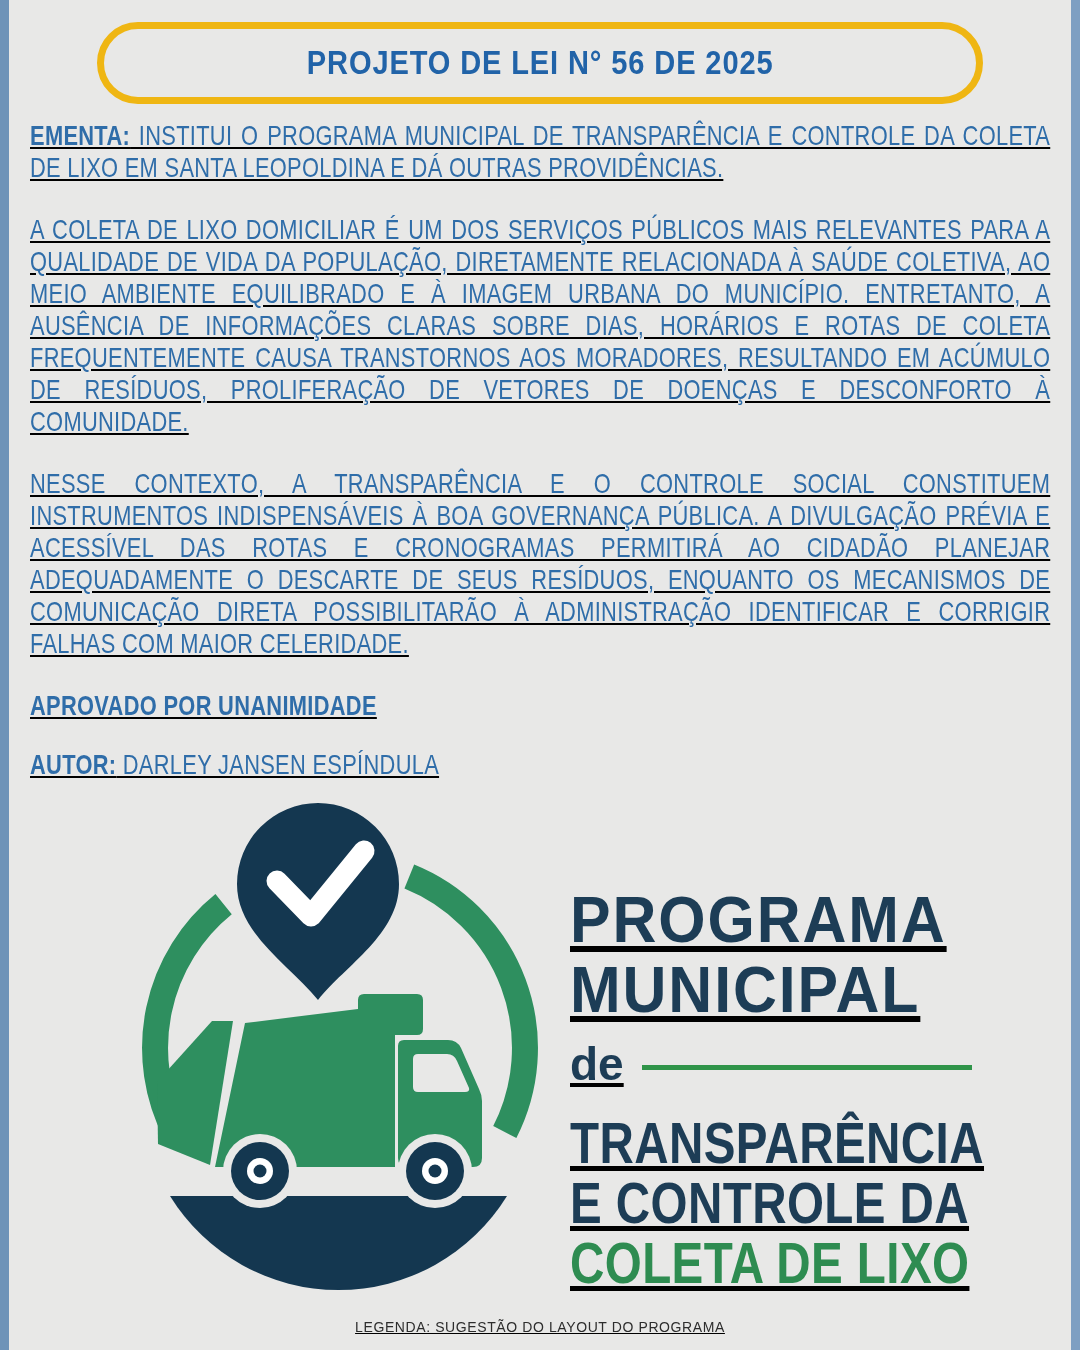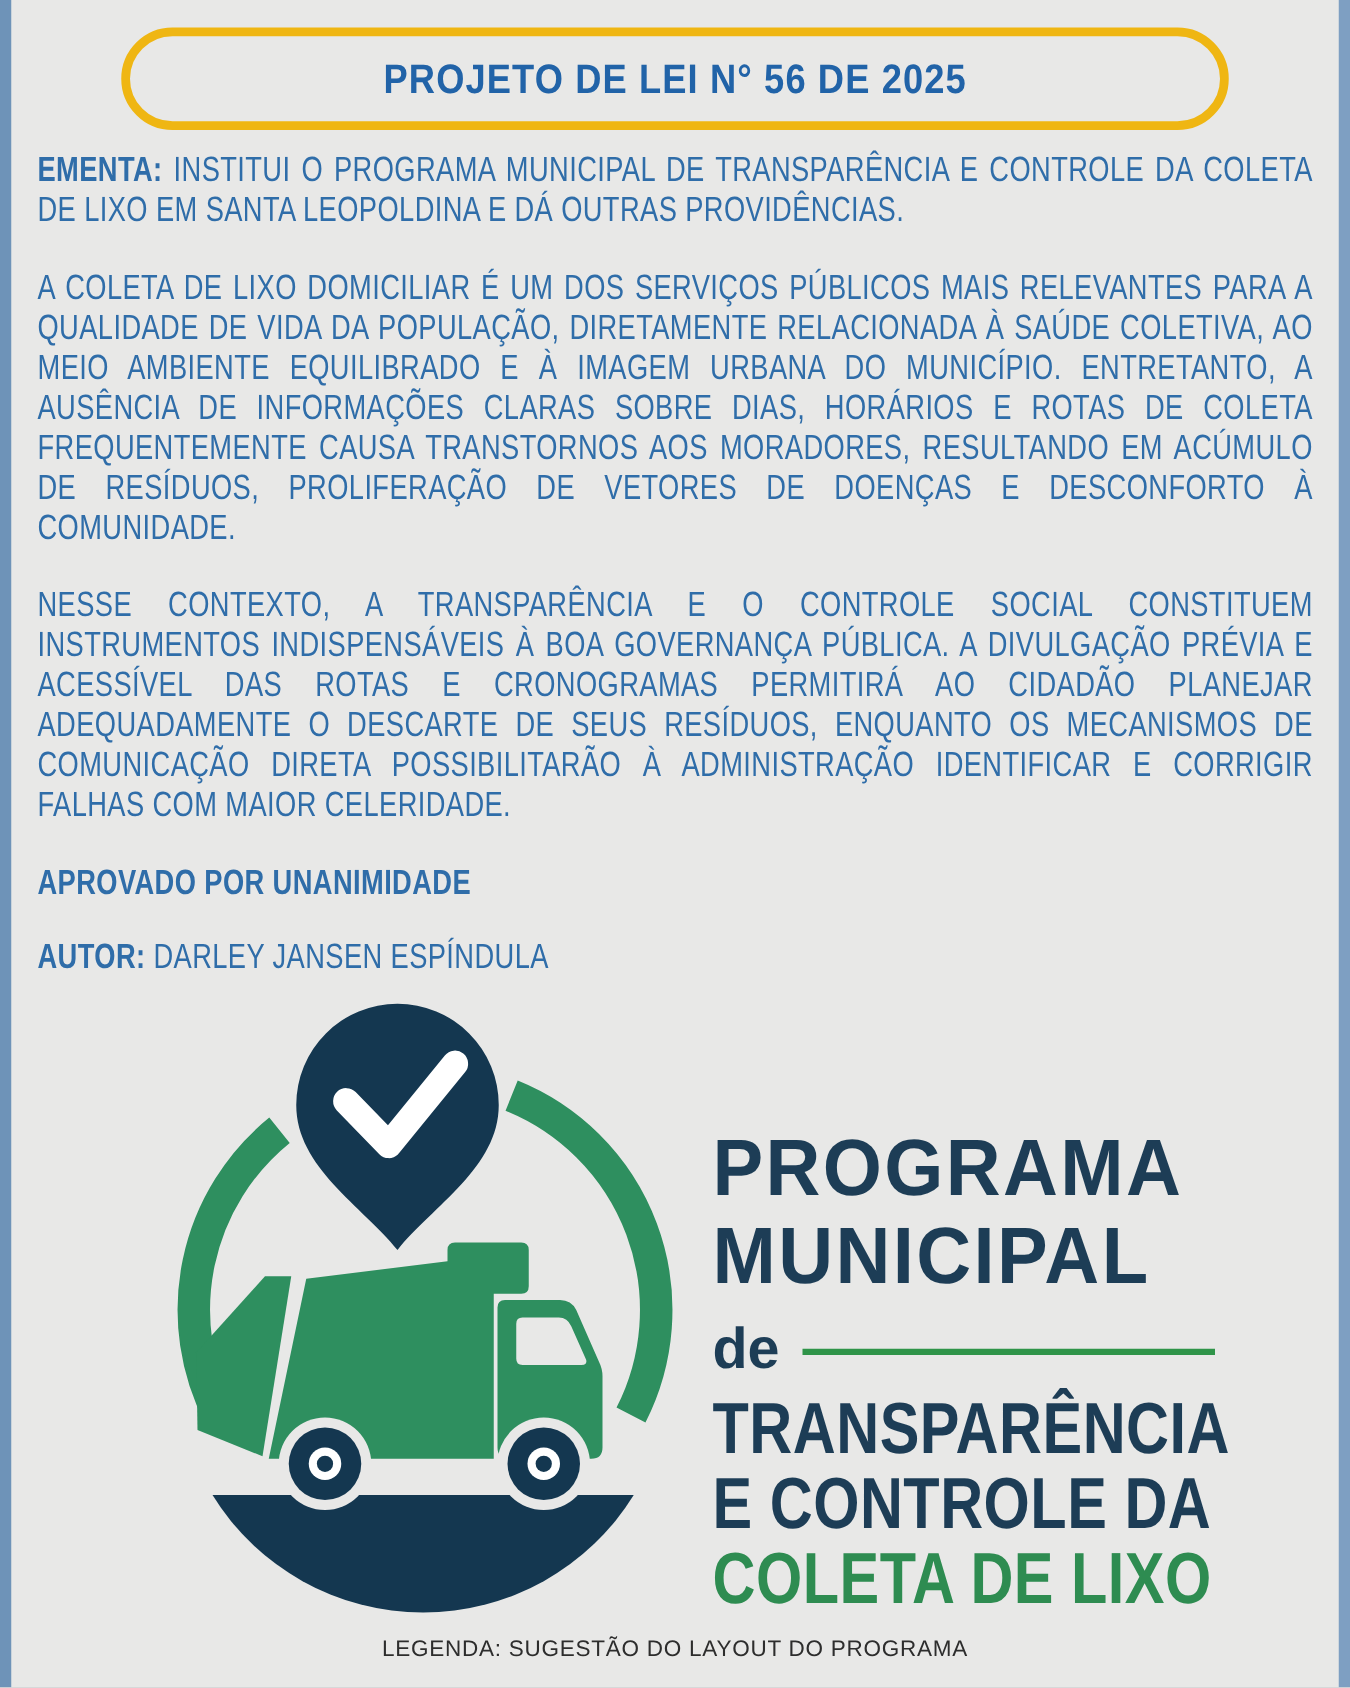--- a/index.html
+++ b/index.html
@@ -27,21 +27,21 @@
     display:inline-block;
     font-size:33px;font-weight:bold;
     color:#2163a8;
     letter-spacing:1px;
     transform:scaleX(0.88);
     transform-origin:center center;
     white-space:nowrap;
   }
 
   
-  .content{position:relative;padding:0 30px;}
+  .content{position:relative;padding:0 30px;text-decoration:underline;}
   .para{
     width:1308px;                 
     transform:scaleX(0.78);
     transform-origin:left top;
     font-size:28px;
     line-height:32px;
     color:#2f6da9;
     text-align:justify;
     letter-spacing:0.4px;
     margin:0;
@@ -63,38 +63,38 @@
   .logo-art{width:420px;height:500px;flex:0 0 auto;}
   .logo-text{margin-left:20px;margin-top:-16px;color:#1d3d56;}
   .logo-line-big{
     display:block;
     font-size:64px;font-weight:800;
     letter-spacing:2px;
     transform:scaleX(0.95);transform-origin:left center;
     line-height:70px;
     white-space:nowrap;
   }
-  .logo-de-row{display:flex;align-items:center;margin:16px 0 12px;}
+  .logo-de-row{display:flex;align-items:center;margin:16px 0 26px;}
   .logo-de{font-size:46px;font-weight:bold;line-height:46px;}
   .logo-de-line{height:5px;width:330px;background:#2f9449;margin-left:18px;margin-top:6px;}
   .logo-line-cond{
     display:block;
     font-size:58px;font-weight:bold;
     letter-spacing:0.5px;
     transform:scaleX(0.82);transform-origin:left center;
     line-height:60px;
     white-space:nowrap;
   }
   .logo-line-green{color:#2e8c51;}
 
   
   .caption{
-    margin-top:16px;
+    margin-top:26px;
     text-align:center;
-    font-size:18px;
+    font-size:14px;
     letter-spacing:0.6px;
     color:#2d2d2d;
   }
 </style>
 </head>
 <body>
 
 <div class="page">
   <div class="edge-bar left"></div>
   <div class="edge-bar right"></div>

